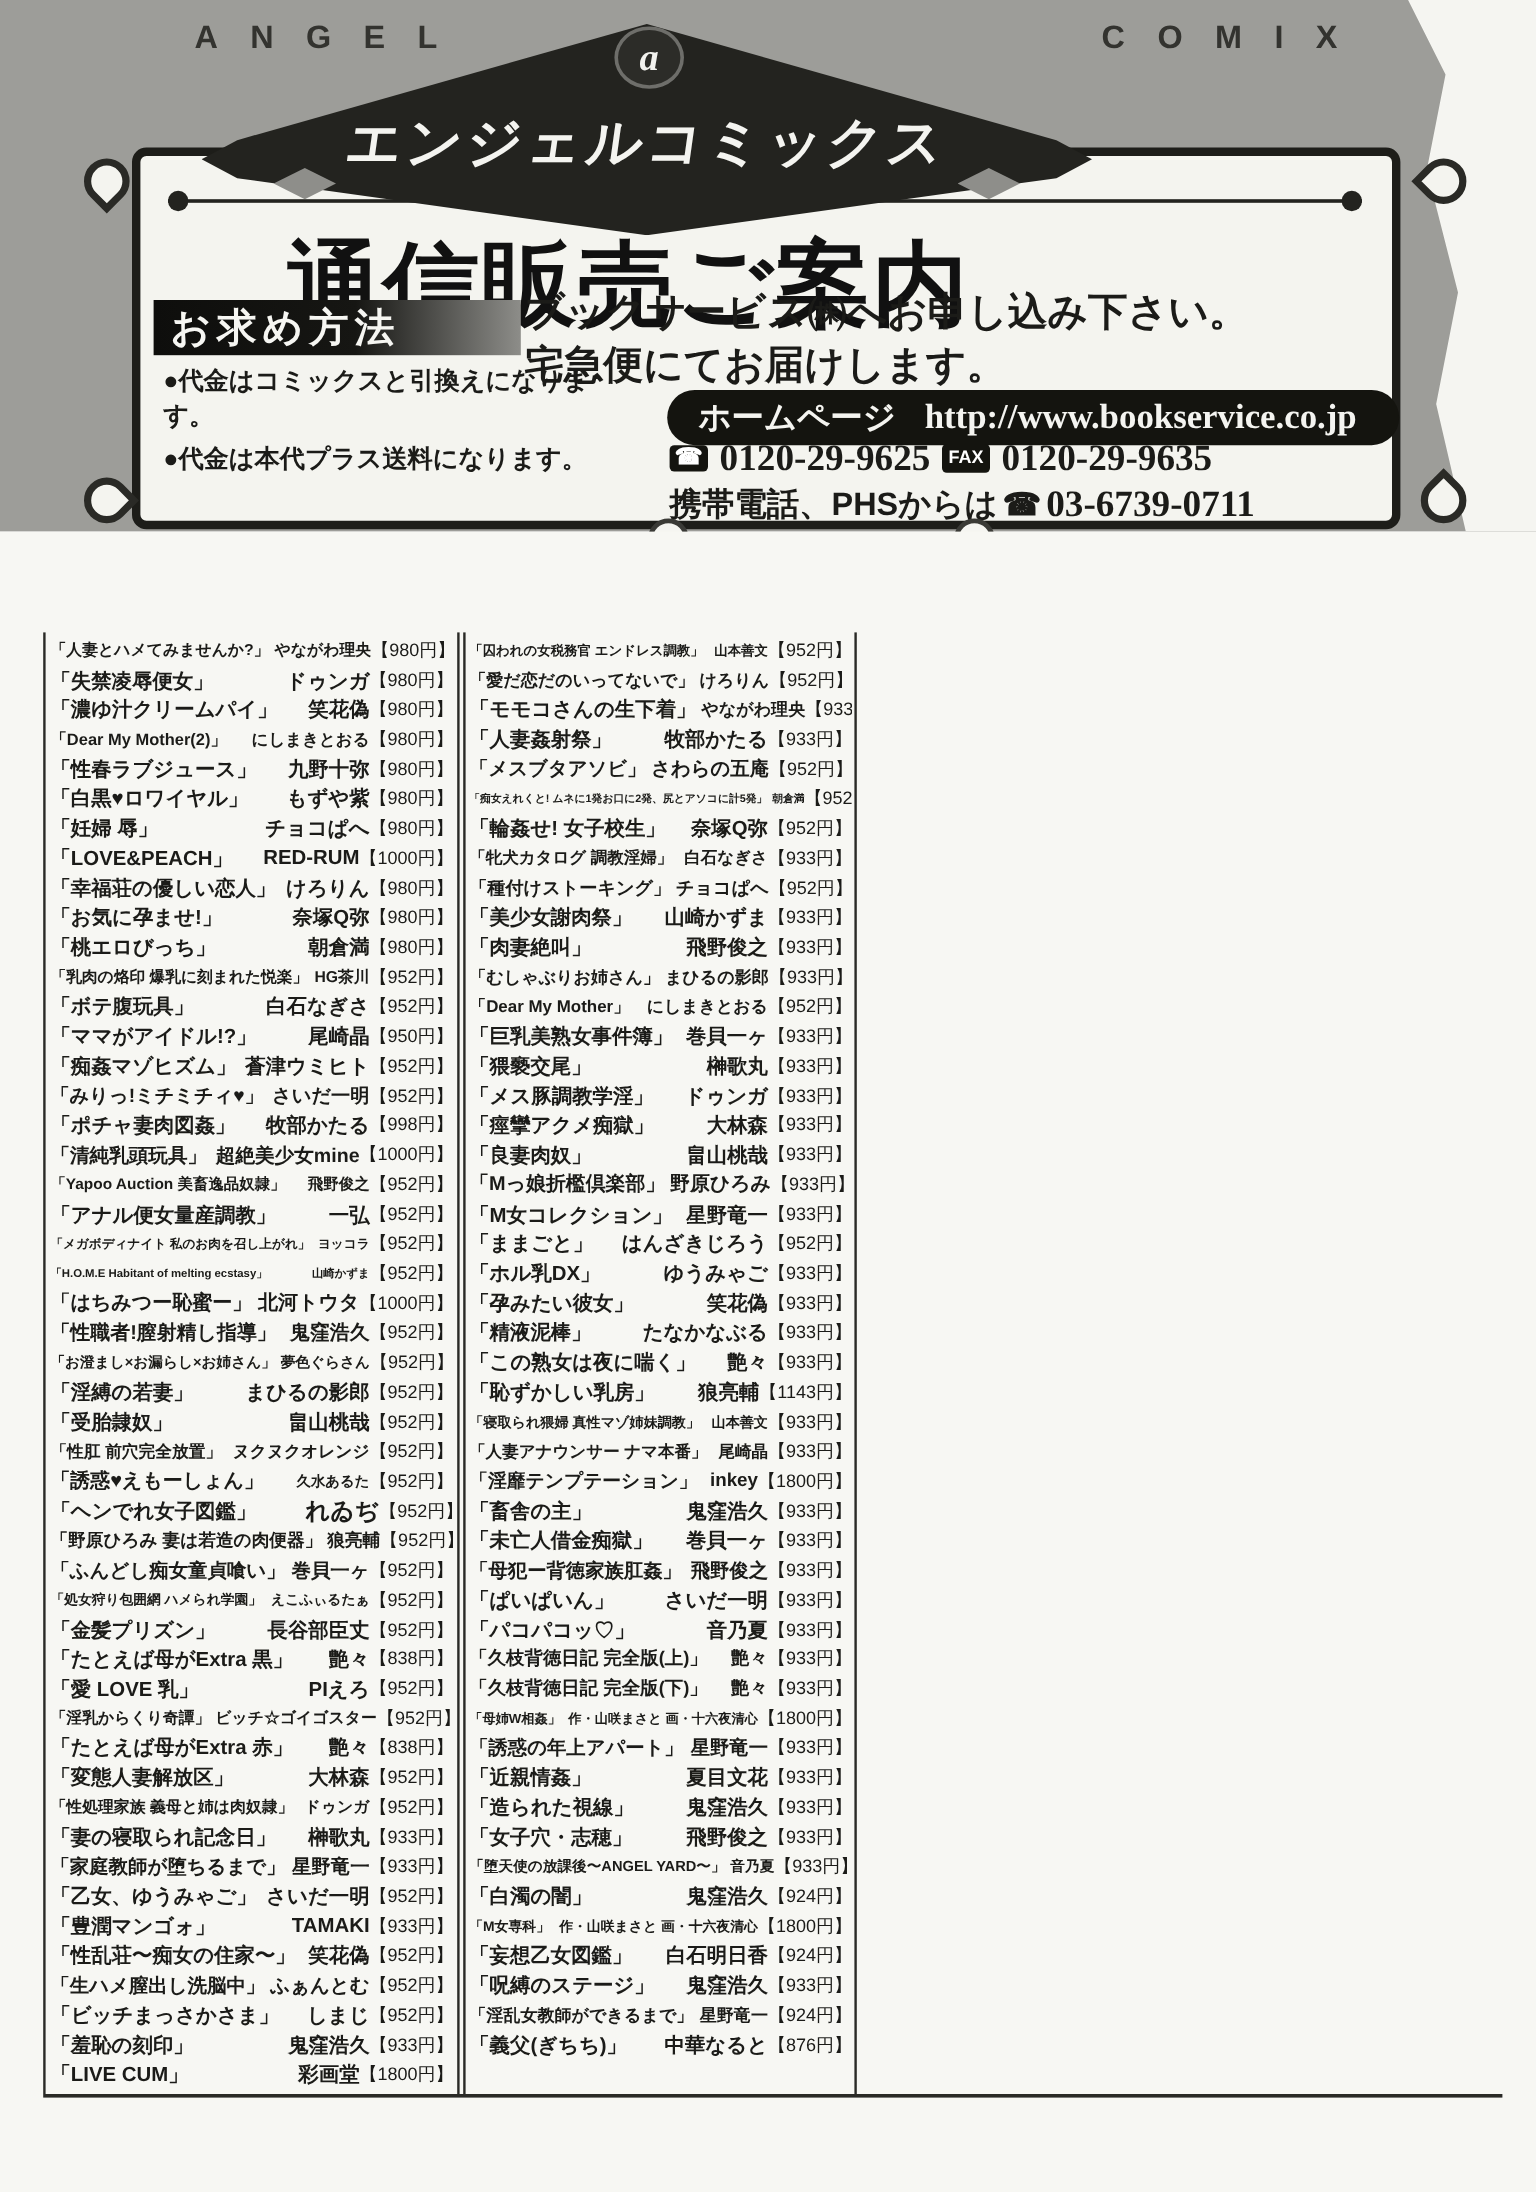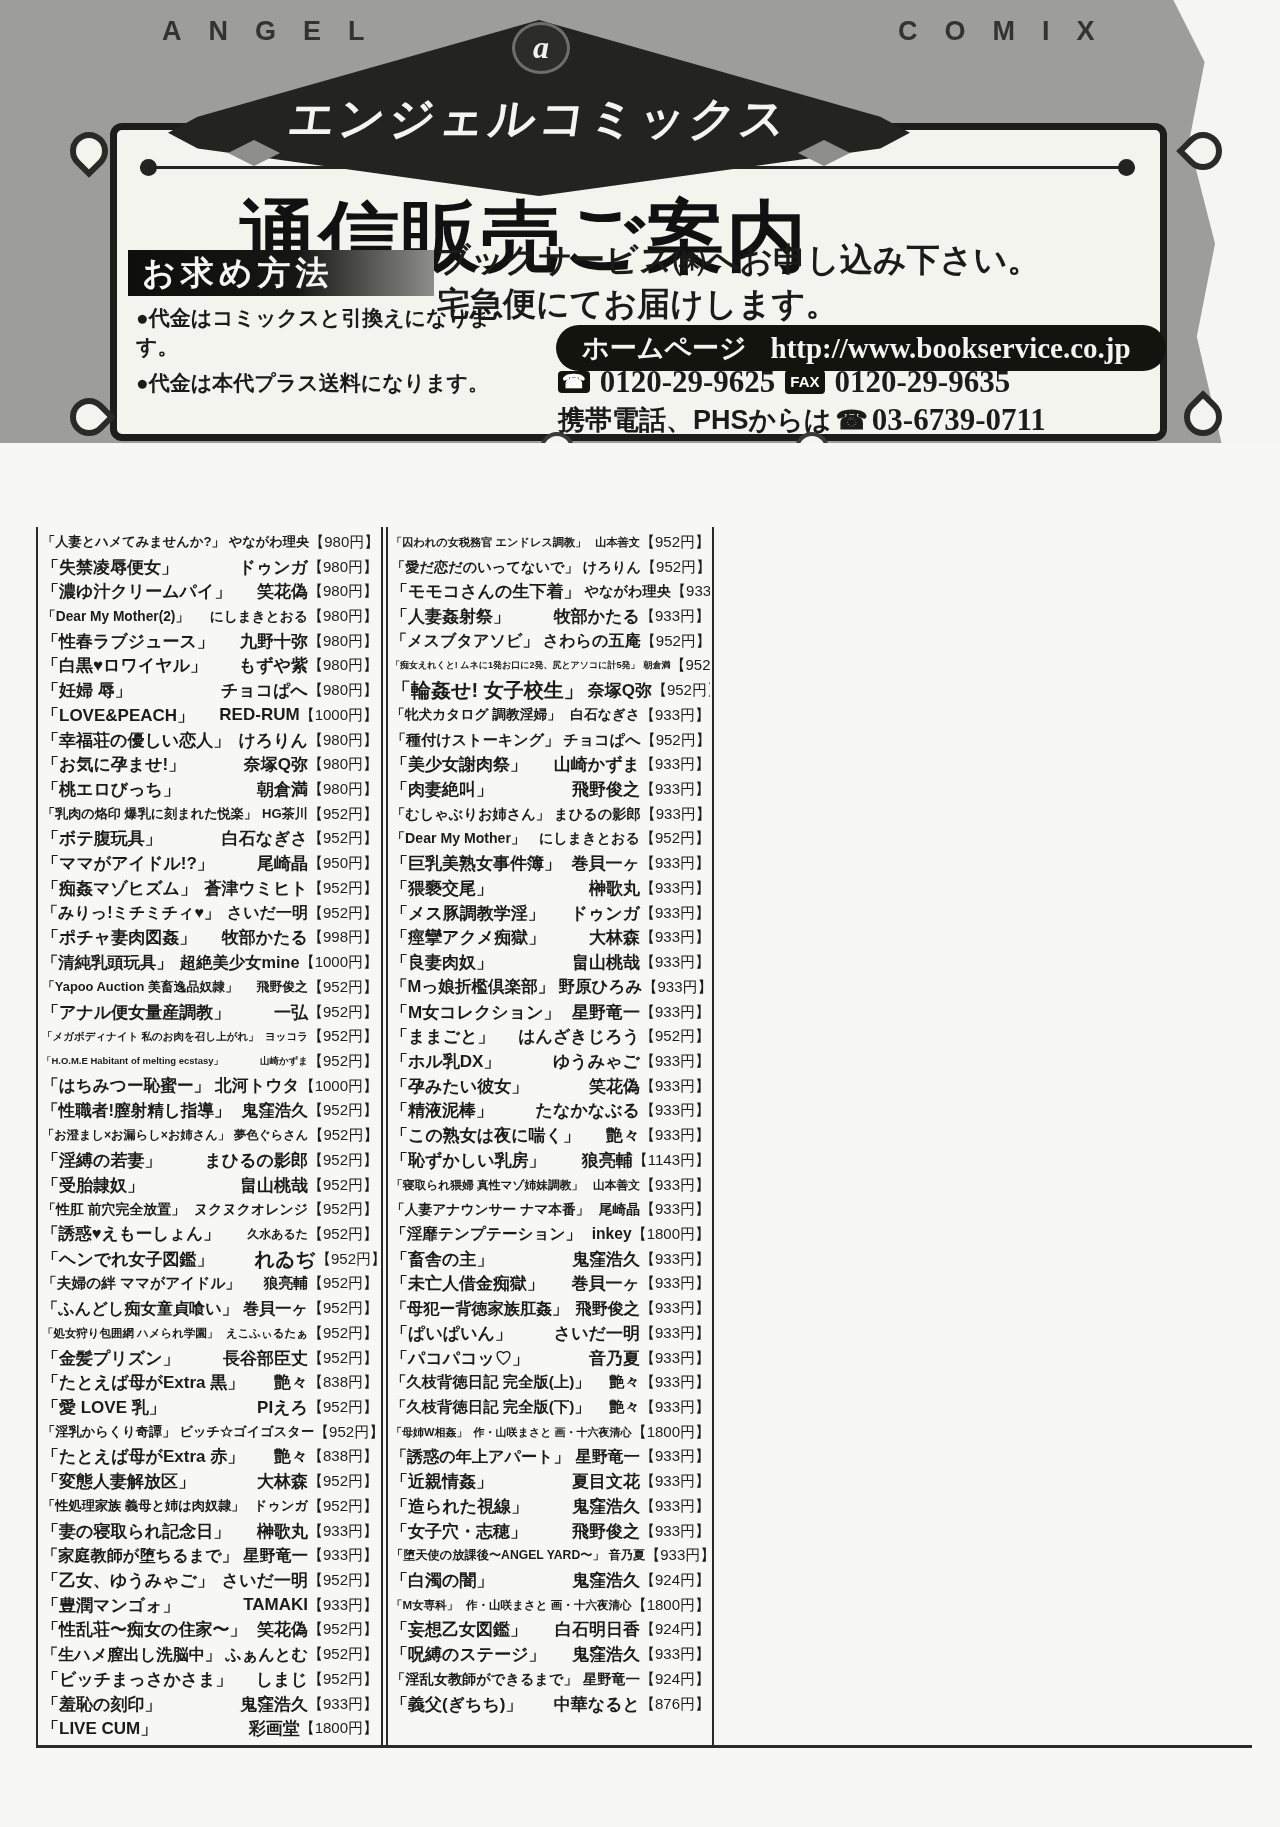--- a/index.html
+++ b/index.html
@@ -82,21 +82,21 @@
   #price-note{left:742px;top:1652px;width:510px;font-size:35px;font-weight:600;
               line-height:1.28;color:#1b1b18;white-space:nowrap;}
 </style>
 </head>
 <body>
 
 <div class="abs" id="gray-top"></div>
 <div class="abs" id="torn"></div>
 
 <div class="abs brand" style="left:162px;top:16px;">ANGEL</div>
-<div class="abs brand" style="left:898px;top:16px;">COMIX</div>
+<div class="abs brand" style="left:918px;top:16px;">COMIX</div>
 
 <div class="abs" id="panel"></div>
 <div class="abs curl" style="left:70px;top:132px;transform:rotate(-45deg);"></div>
 <div class="abs curl" style="left:70px;top:398px;transform:rotate(225deg);"></div>
 <div class="abs curl" style="left:1184px;top:132px;transform:rotate(45deg);"></div>
 <div class="abs curl" style="left:1184px;top:398px;transform:rotate(135deg);"></div>
 
 <div class="abs" id="deco-line"></div>
 <div class="abs deco-dot" style="left:140px;top:159px;"></div>
 <div class="abs deco-dot" style="left:1118px;top:159px;"></div>
@@ -306,21 +306,21 @@
     <span class="t" style="font-size: 16.6175px;">「誘惑♥えもーしょん」</span>
     <span class="a" style="font-size: 12px;">久水あるた</span>
     <span class="p">【952円】</span>
   </div>
     <div class="row">
     <span class="t" style="font-size: 17px;">「ヘンでれ女子図鑑」</span>
     <span class="a" style="font-size: 20px; margin-left: 37px;">れゐぢ</span>
     <span class="p">【952円】</span>
   </div>
     <div class="row">
-    <span class="t" style="font-size: 14.727px;">「夫婦の絆 ママがアイドル」</span>
+    <span class="t" style="font-size: 14.727px;">「野原ひろみ 妻は若造の肉便器」</span>
     <span class="a" style="font-size: 14.727px;">狼亮輔</span>
     <span class="p">【952円】</span>
   </div>
     <div class="row">
     <span class="t" style="font-size: 16.1812px;">「ふんどし痴女童貞喰い」</span>
     <span class="a" style="font-size: 16.1812px;">巻貝一ヶ</span>
     <span class="p">【952円】</span>
   </div>
     <div class="row">
     <span class="t" style="font-size: 11.4659px;">「処女狩り包囲網 ハメられ学園」</span>
@@ -433,21 +433,21 @@
     <span class="t" style="font-size: 16.1267px;">「メスブタアソビ」</span>
     <span class="a" style="font-size: 16.1267px;">さわらの五庵</span>
     <span class="p">【952円】</span>
   </div>
     <div class="row">
     <span class="t" style="font-size: 9px;">「痴女えれくと! ムネに1発お口に2発、尻とアソコに計5発」</span>
     <span class="a" style="font-size: 9px;">朝倉満</span>
     <span class="p">【952円】</span>
   </div>
     <div class="row">
-    <span class="t" style="font-size: 20px;">「輪姦せ! 女子校生」</span>
+    <span class="t" style="font-size: 17px;">「輪姦せ! 女子校生」</span>
     <span class="a" style="font-size: 17px;">奈塚Q弥</span>
     <span class="p">【952円】</span>
   </div>
     <div class="row">
     <span class="t" style="font-size: 13.76px;">「牝犬カタログ 調教淫婦」</span>
     <span class="a" style="font-size: 13.76px;">白石なぎさ</span>
     <span class="p">【933円】</span>
   </div>
     <div class="row">
     <span class="t" style="font-size: 15.1187px;">「種付けストーキング」</span>

